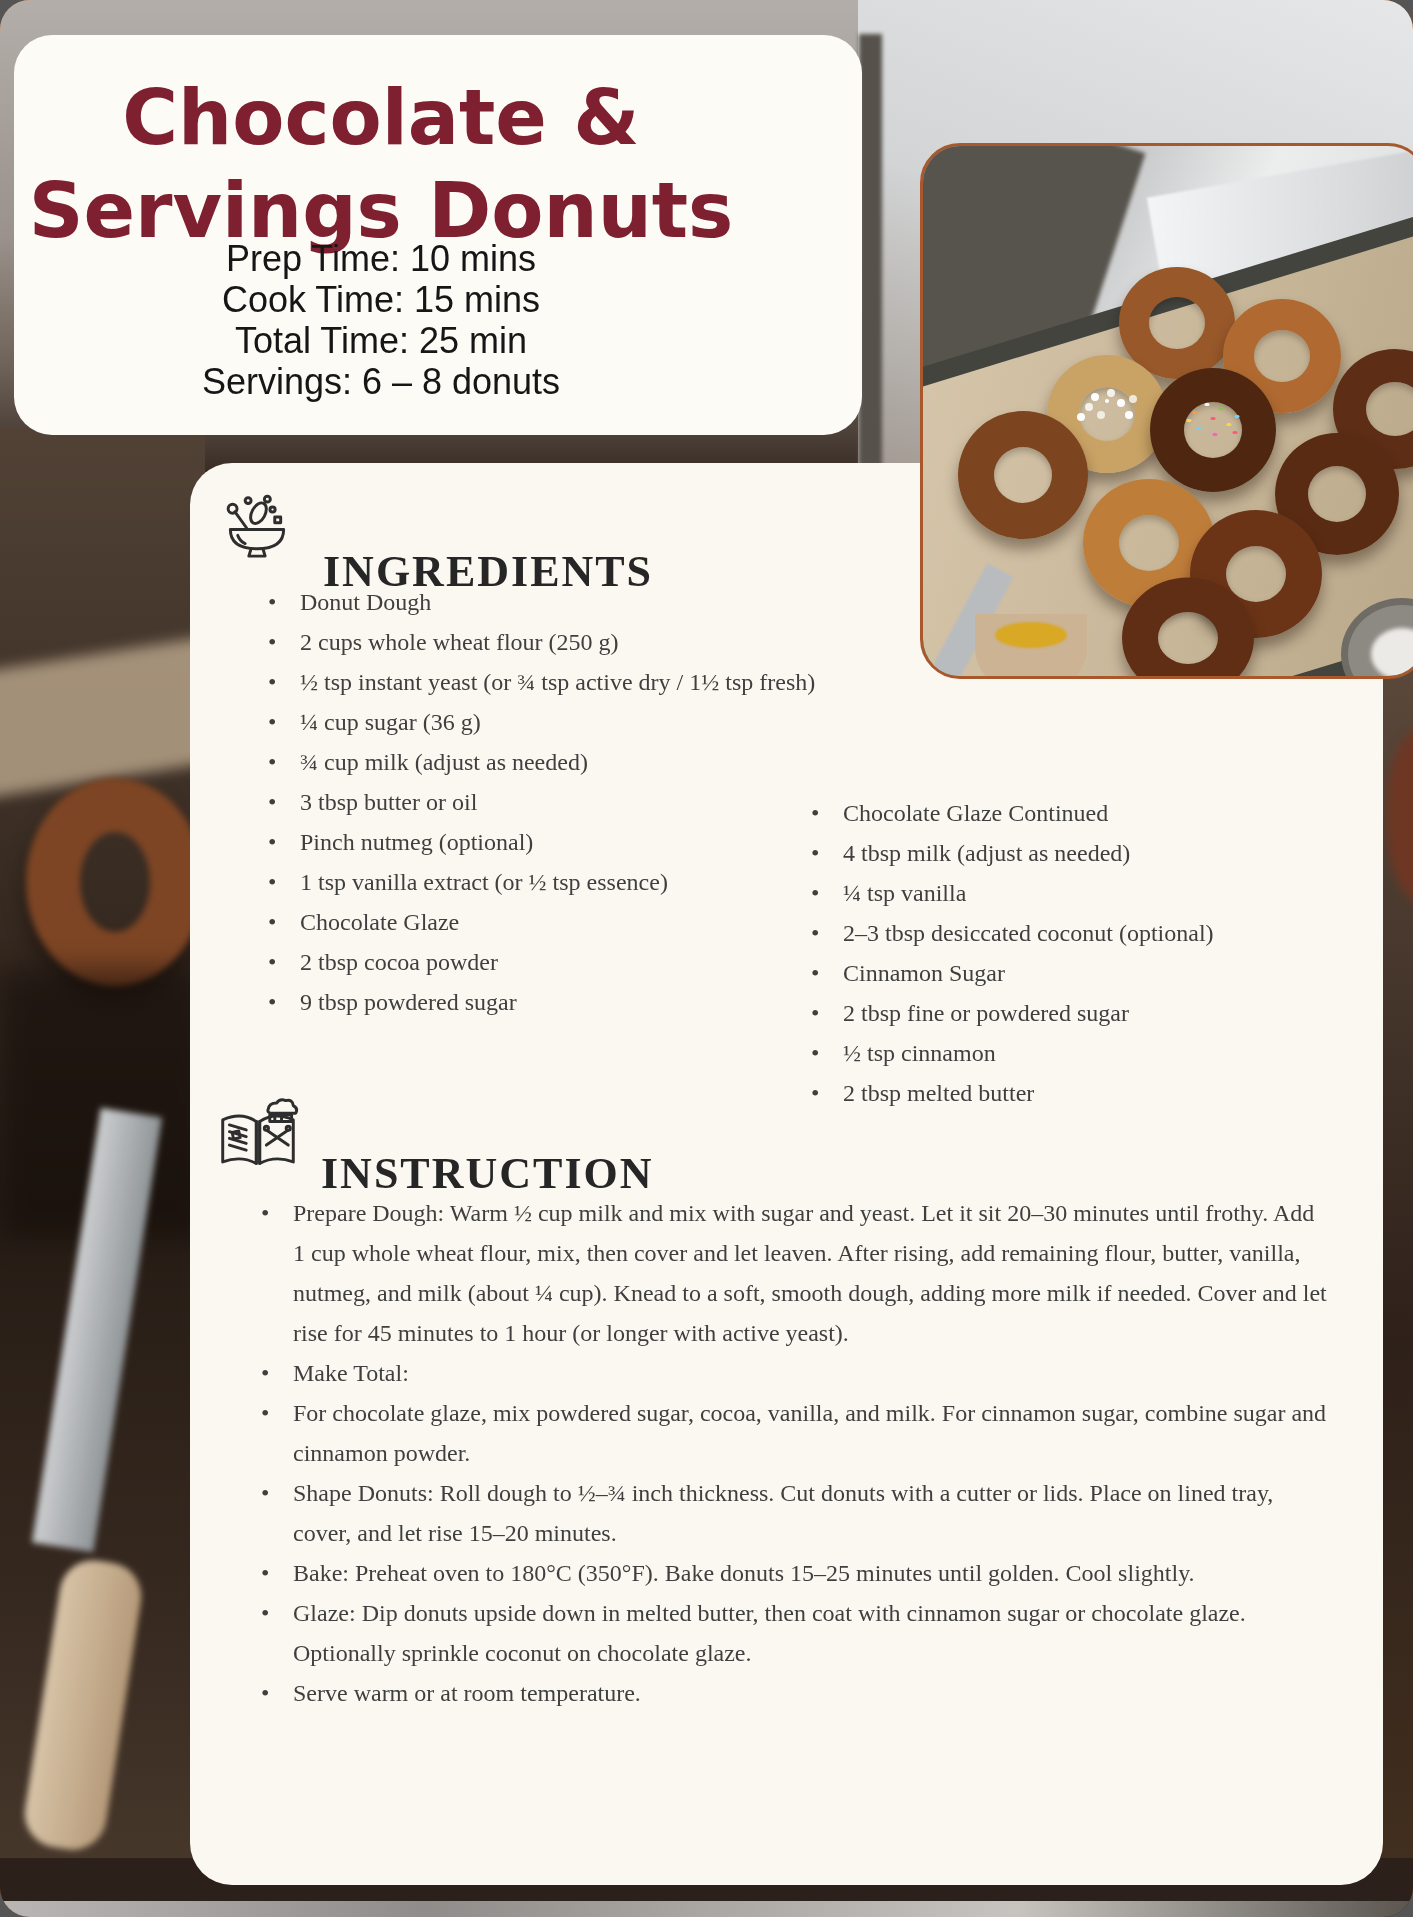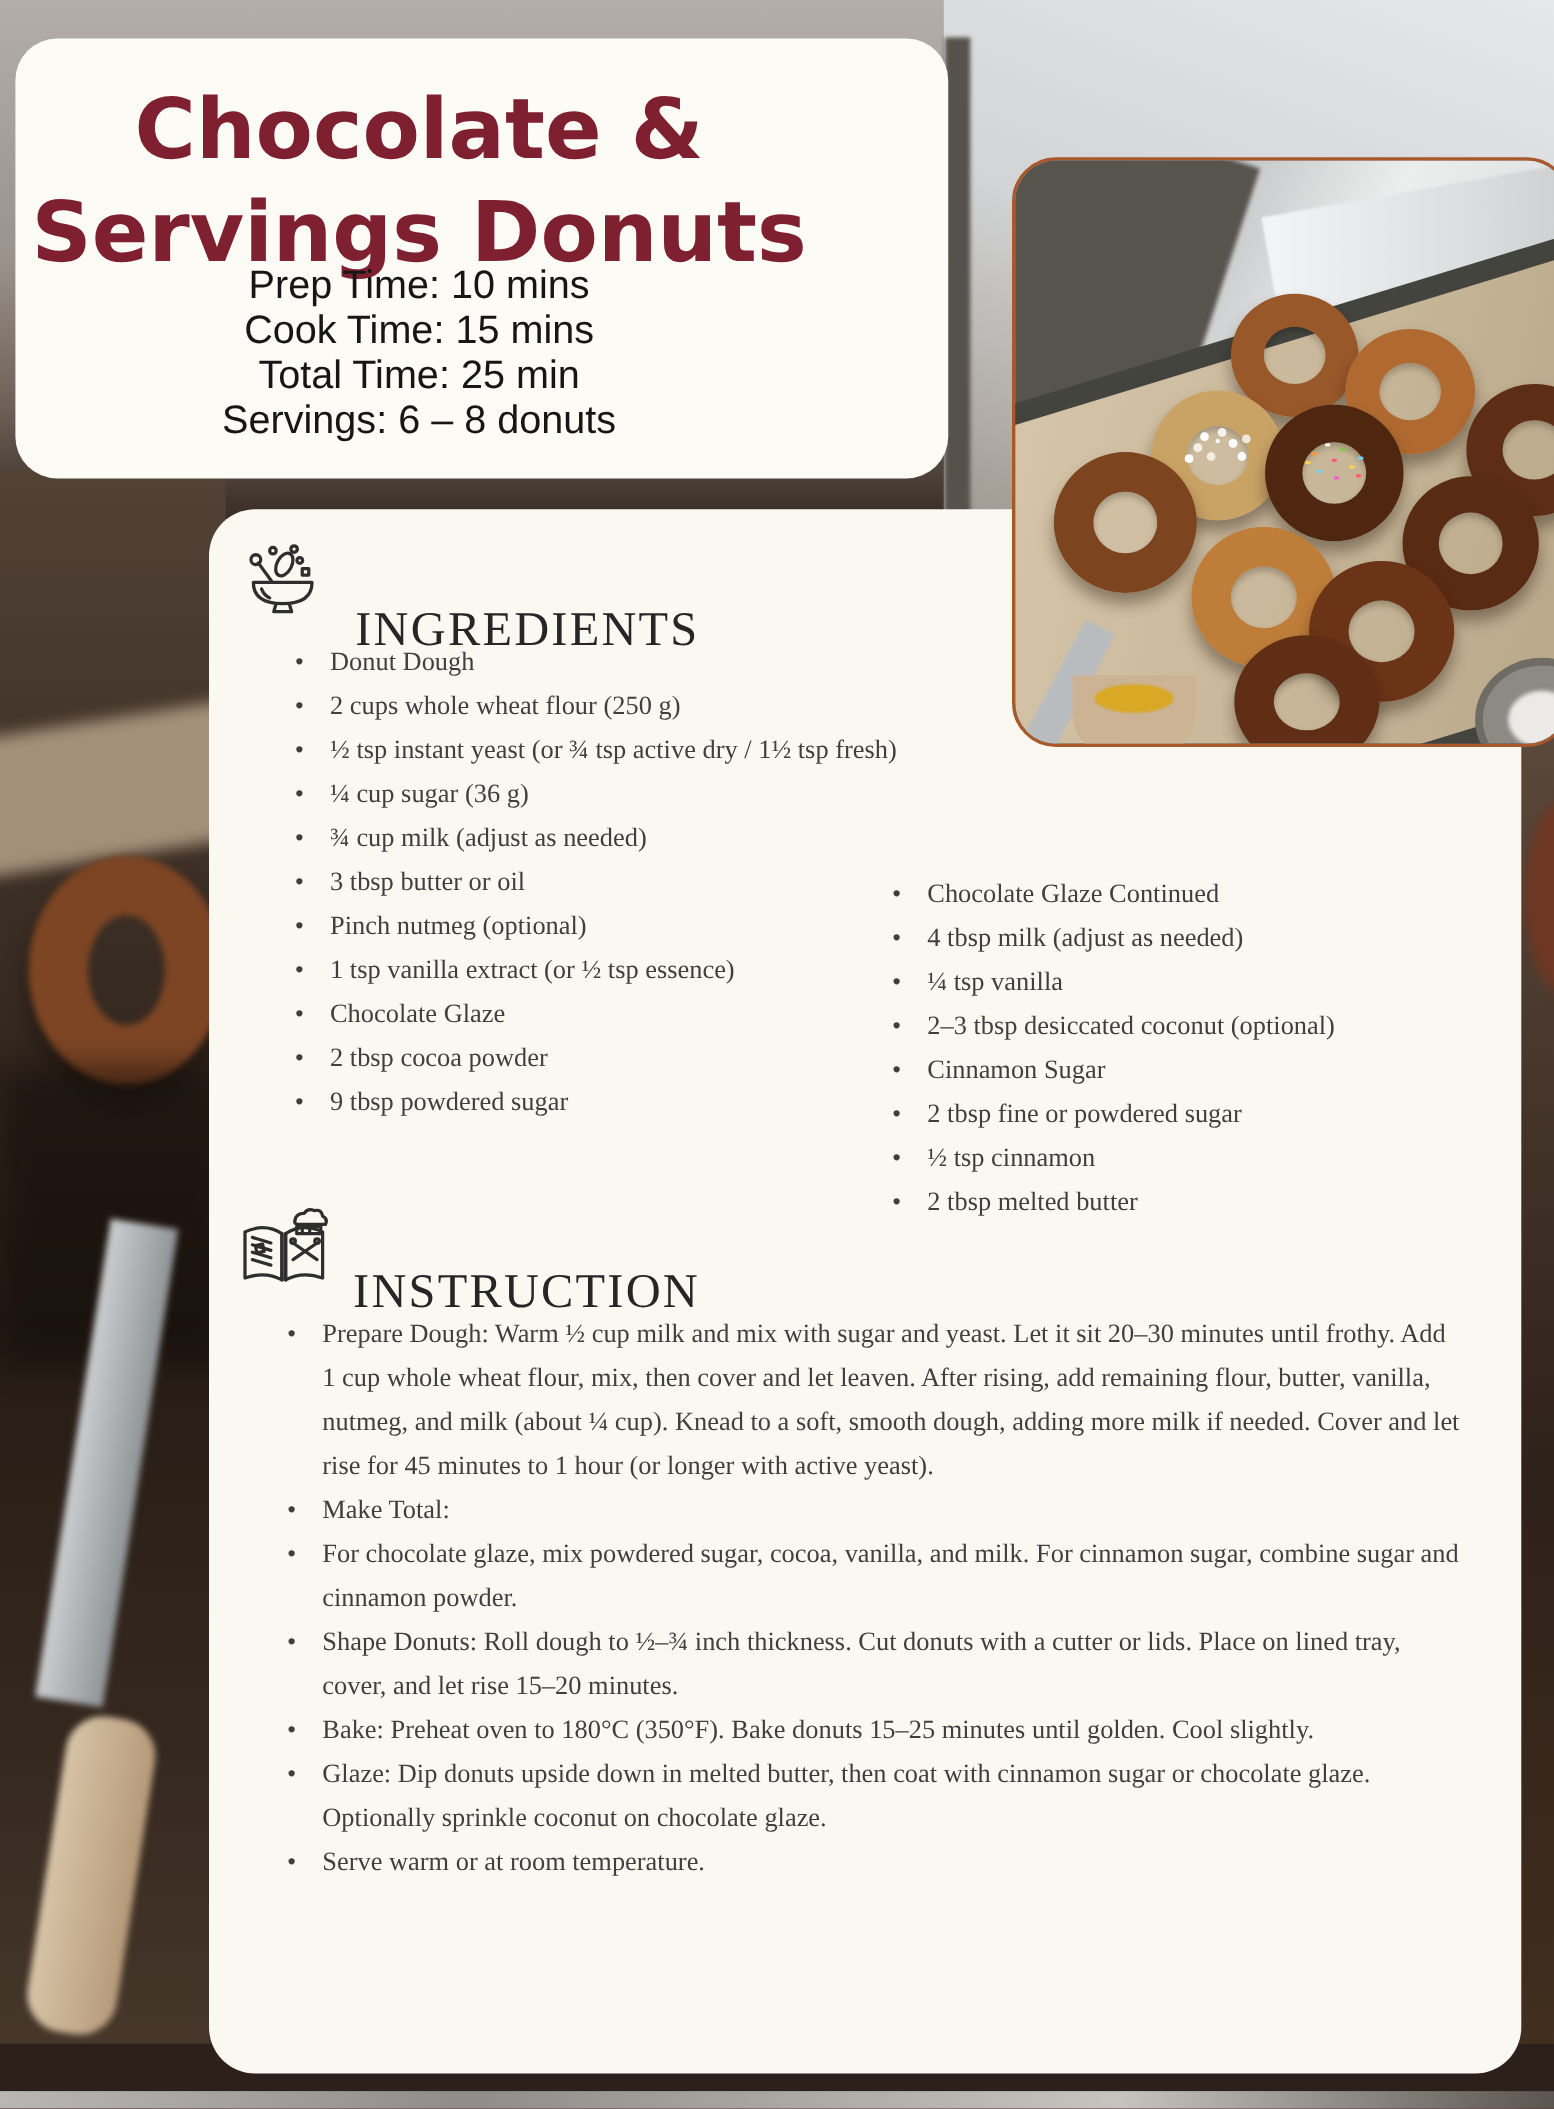--- a/index.html
+++ b/index.html
@@ -1,17 +1,17 @@
 <!DOCTYPE html>
 <html><head>
 <meta charset="utf-8">
 <style>
   html,body{margin:0;padding:0;background:#555;}
   .page{position:relative;width:1413px;height:1917px;overflow:hidden;
-        background:#ec4899;font-family:"Liberation Sans",sans-serif;}
+        background:#f97316;font-family:"Liberation Sans",sans-serif;border-radius:30px;}
 
   
   .bg-topleft{position:absolute;left:0;top:0;width:880px;height:472px;
     background:linear-gradient(180deg,#b3aeaa 0%,#9a928b 50%,#6e6158 78%,#382d25 100%);}
   .bg-topright{position:absolute;left:858px;top:0;width:555px;height:724px;
     background:linear-gradient(200deg,#e6e7e8 0%,#d2d4d5 38%,#a29a92 72%,#5d4d40 100%);}
   .bg-left{position:absolute;left:0;top:428px;width:205px;height:1489px;
     background:linear-gradient(180deg,#52423        6 0%,#3a2d24 28%,#261c15 52%,#35281f 78%,#4a3a2d 100%);}
   .bg-left{background:linear-gradient(180deg,#524236 0%,#3a2d24 28%,#261c15 52%,#35281f 78%,#4a3a2d 100%);}
   .bg-right{position:absolute;left:1380px;top:640px;width:33px;height:1277px;
@@ -41,21 +41,21 @@
   .title{position:absolute;left:12px;top:36px;width:710px;text-align:center;
     font-family:"DejaVu Sans",sans-serif;font-weight:bold;color:#7e2030;
     font-size:76px;line-height:93px;}
   .meta{position:absolute;left:12px;top:203px;width:710px;text-align:center;
     font-size:36px;line-height:41px;color:#161616;}
 
   
   .main-card{position:absolute;left:190px;top:463px;width:1193px;height:1422px;
     background:#fbf8f1;border-radius:42px;}
   .sec-head{position:absolute;font-family:"Liberation Serif","DejaVu Serif",serif;
-    font-weight:normal;color:#262626;font-size:44px;letter-spacing:2px;}
+    font-weight:bold;color:#262626;font-size:44px;letter-spacing:2px;}
   .icon{position:absolute;}
   .ing-head{left:133px;top:46px;}
   .ing-icon{left:30px;top:28px;}
   .ins-head{left:131px;top:648px;}
   .ins-icon{left:26px;top:630px;}
 
   ul.rl{list-style:none;margin:0;padding:0;position:absolute;
     font-size:24px;line-height:40px;color:#3f3f3f;font-family:Liberation Serif, serif;}
   ul.rl li{position:relative;padding-left:38px;}
   ul.rl li::before{content:"•";position:absolute;left:6px;top:0;color:#3f3f3f;}

